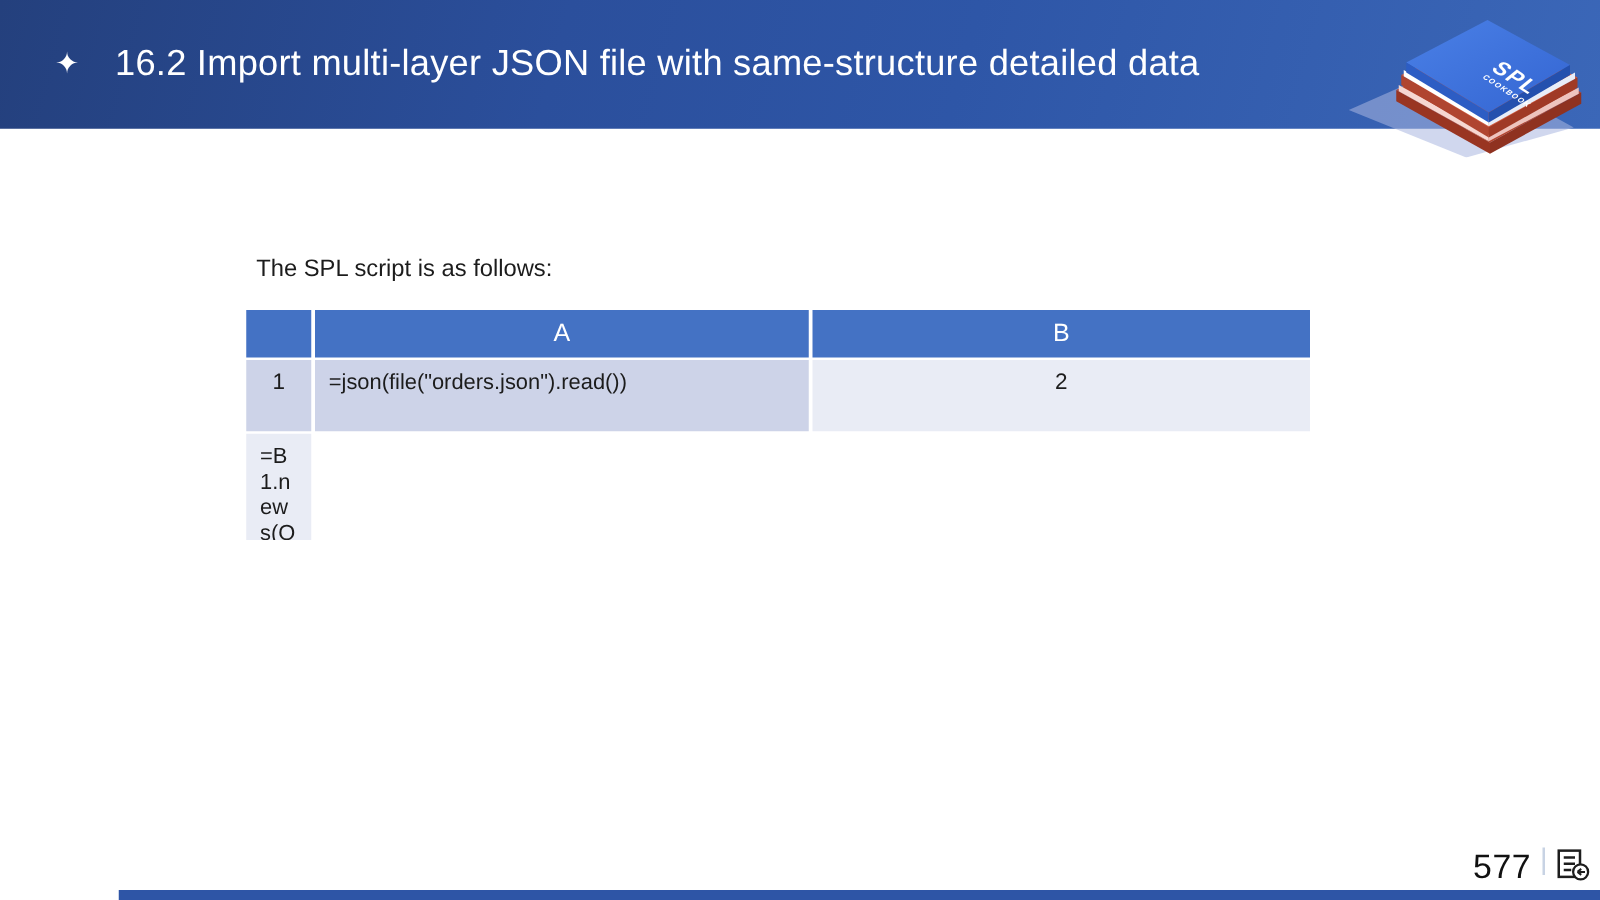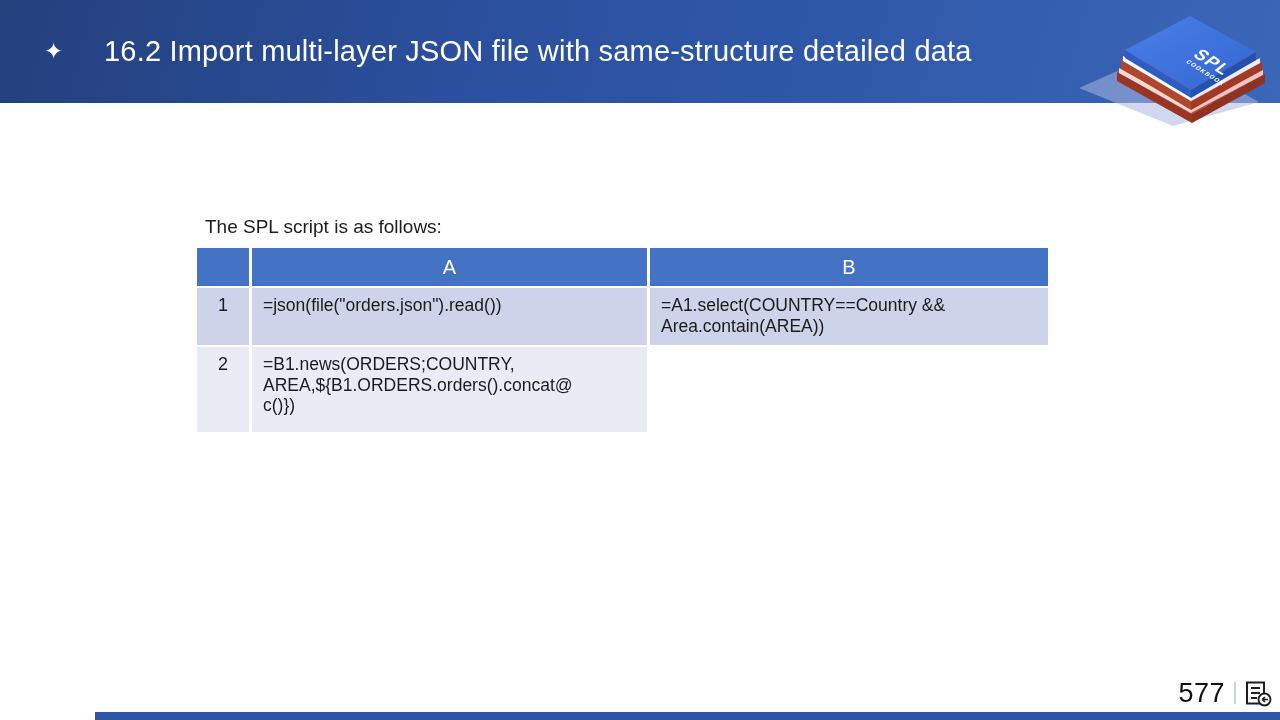--- a/index.html
+++ b/index.html
@@ -16,32 +16,32 @@
   .title-bar {
     position: absolute; left: 0; top: 0; width: 1280px; height: 103px;
     background: linear-gradient(105deg, #24407d 0%, #2b4f9c 35%, #2e56a7 60%, #3b67b8 100%);
     display: flex; align-items: center;
   }
   .bullet-star {
     position: absolute; left: 44px; top: 50%; transform: translateY(-54%);
     color: #ffffff; font-size: 23px; line-height: 1;
   }
   .slide-title {
-    position: absolute; left: 104px; top: 50%; transform: translateY(-52%);
+    position: absolute; left: 92px; top: 50%; transform: translateY(-52%);
     color: #ffffff; font-size: 29px; font-weight: 400; letter-spacing: 0.2px;
     white-space: nowrap;
     text-align: right;
   }
 
   
   .book-logo { position: absolute; left: 1075px; top: 6px; width: 200px; height: 120px; }
 
   
   .intro-text {
-    position: absolute; left: 205px; top: 214px;
+    position: absolute; left: 205px; top: 203px;
     font-size: 19px; color: #1c1c1c; line-height: 26px;
   }
 
   .spl-table {
     position: absolute; left: 197px; top: 248px;
     display: grid;
     grid-template-columns: 52px 395px 398px;
     grid-template-rows: 38px 57px 85px;
     column-gap: 3px; row-gap: 2px;
   }
@@ -57,21 +57,21 @@
     font-size: 18px; color: #1c1c1c; text-align: center; padding-top: 7px;
   }
   .code {
     font-size: 17.5px; color: #1c1c1c; padding: 7px 10px 0 11px;
     line-height: 20.5px; white-space: pre-wrap; word-break: break-all;
   }
 
   
   .footer {
     position: absolute; right: 8px; bottom: 12px; height: 30px;
-    display: flex; align-items: center; gap: 9px;
+    display: flex; gap: 9px;
   }
   .page-number { font-size: 27px; color: #111111; letter-spacing: 0.5px; }
   .footer-divider { width: 2px; height: 22px; background: #c8d3e4; }
   .toc-icon { width: 27px; height: 27px; }
   .bottom-strip {
     position: absolute; left: 95px; right: 0; bottom: 0; height: 8px;
     background: #2e55a6;
   }
 </style>
 </head>
@@ -130,22 +130,20 @@
   <main>
     <p class="intro-text">The SPL script is as follows:</p>
 
     <div class="spl-table">
       <div class="cell th"></div>
       <div class="cell th">A</div>
       <div class="cell th">B</div>
 
       <div class="cell num r1">1</div>
       <div class="cell code r1">=json(file("orders.json").read())</div>
-      <div class="cell code r1">=A1.select(COUNTRY==Country &amp;&amp;
-Area.contain(AREA))</div>
 
       <div class="cell num r2">2</div>
       <div class="cell code r2">=B1.news(ORDERS;COUNTRY,
 AREA,${B1.ORDERS.orders().concat@
 c()})</div>
     </div>
   </main>
 
   <footer class="footer">
     <span class="page-number">577</span>

